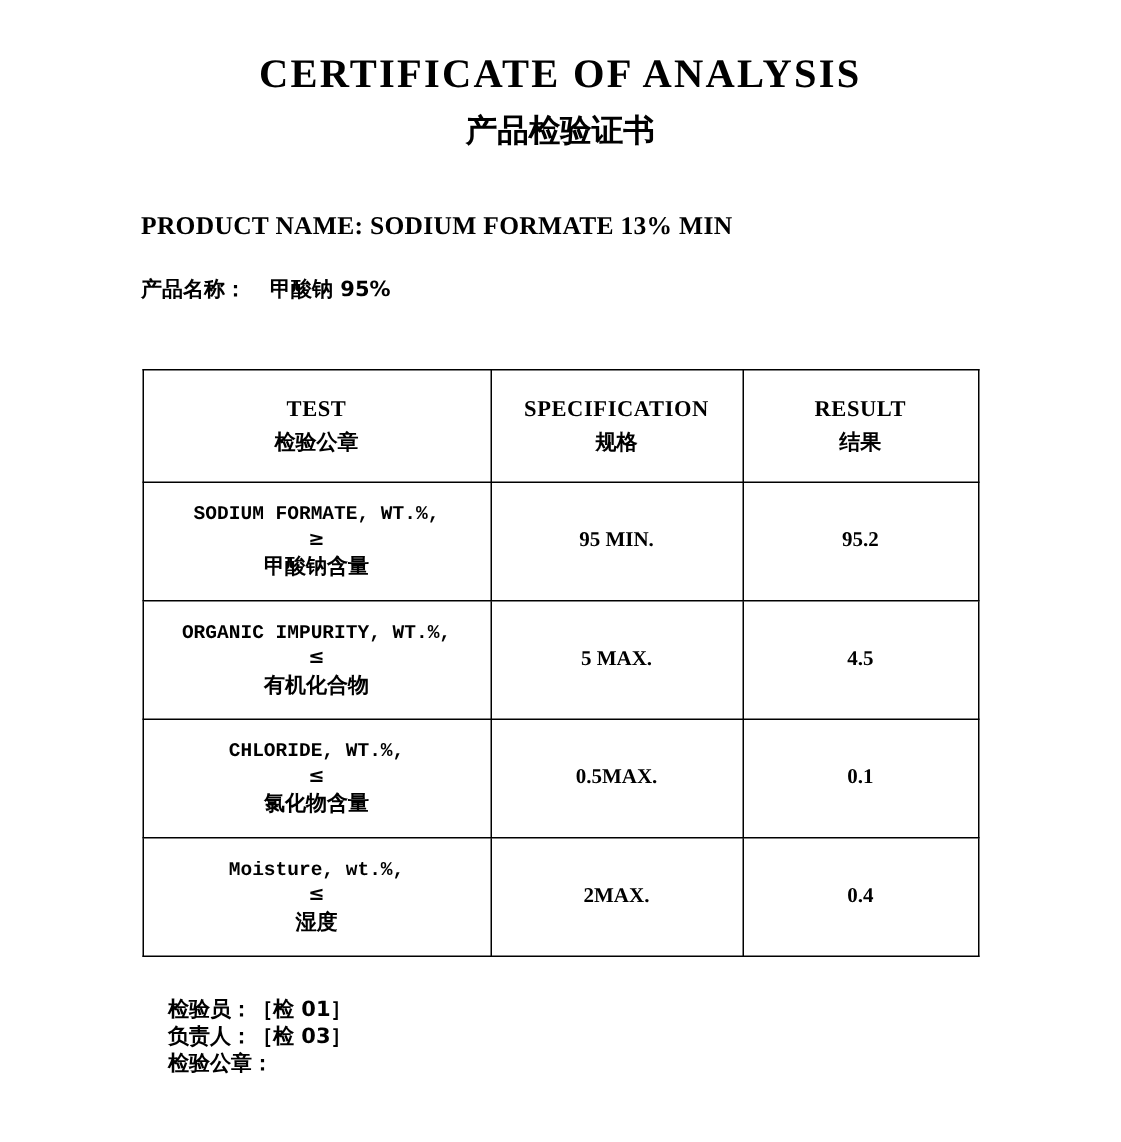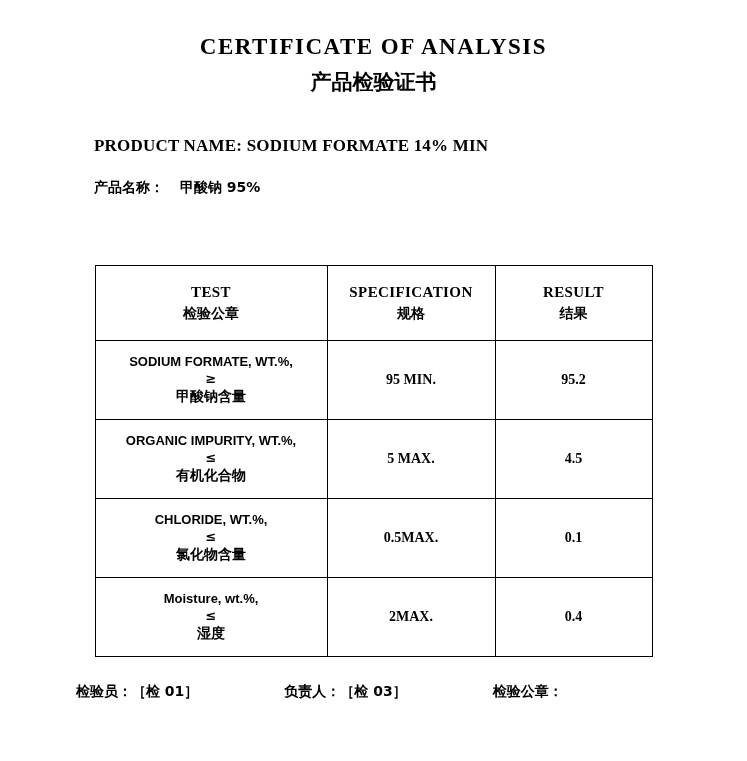--- a/index.html
+++ b/index.html
@@ -16,21 +16,21 @@
     overflow: hidden;
   }
   .page {
     width: 747px;
     height: 761px;
     position: relative;
     box-sizing: border-box;
   }
   .title-main {
     text-align: center;
-    font-size: 23px;
+    font-size: 27px;
     font-weight: bold;
     letter-spacing: 1.5px;
     margin-top: 34px;
     font-family: "Liberation Serif", serif;
   }
   .title-sub {
     text-align: center;
     font-size: 21px;
     font-weight: bold;
     margin-top: 8px;
@@ -50,21 +50,21 @@
     font-size: 14px;
     font-weight: bold;
     margin-top: 23px;
     font-family: "DejaVu Sans", sans-serif;
   }
   .product-name-cn .val {
     margin-left: 16px;
   }
   table.coa {
     border-collapse: collapse;
-    margin: 68px auto 0 auto;
+    margin: 44px auto 0 auto;
     width: 557px;
     table-layout: fixed;
   }
   table.coa td {
     border: 1px solid #000000;
     text-align: center;
     vertical-align: middle;
     padding: 6px 4px;
   }
   .col-test   { width: 232px; }
@@ -81,21 +81,21 @@
     font-size: 14px;
     font-weight: bold;
     font-family: "DejaVu Sans", sans-serif;
     margin-top: 4px;
   }
   .head-row td { height: 62px; }
 
   .cell-en {
     font-size: 13px;
     font-weight: bold;
-    font-family: Liberation Sans, sans-serif;
+    font-family: Liberation Mono, monospace;
   }
   .cell-op {
     font-size: 13px;
     font-weight: bold;
     font-family: "DejaVu Sans", sans-serif;
     margin-top: 2px;
   }
   .cell-cn {
     font-size: 14px;
     font-weight: bold;
@@ -111,40 +111,41 @@
     font-size: 14px;
     font-weight: bold;
     font-family: "DejaVu Sans", sans-serif;
   }
   .row-std td { height: 66px; }
   .row-app td { height: 62px; }
 
   .footer {
     margin-top: 26px;
     display: flex;
-    padding-left: 76px;
-    font-size: 14px;
-    font-weight: bold;
-    font-family: "DejaVu Sans", sans-serif;
+    padding-left: 112px;
+    font-size: 14px;
+    font-weight: bold;
+    font-family: "DejaVu Sans", sans-serif;
+    flex-direction: column;
   }
   .footer .f-item { white-space: nowrap; }
   .footer .f1 { margin-right: 86px; }
   .footer .f2 { margin-right: 86px; }
   .footer .f3 { }
 </style>
 </head>
 <body>
 
 <div class="page">
 
   <div class="title-main">CERTIFICATE   OF   ANALYSIS</div>
   <div class="title-sub">产品检验证书</div>
 
   <div class="product-block">
-    <div class="product-name-en">PRODUCT NAME: SODIUM FORMATE 14% MIN</div>
+    <div class="product-name-en">PRODUCT NAME: SODIUM FORMATE 13% MIN</div>
     <div class="product-name-cn">
       <span>产品名称：</span><span class="val">甲酸钠 95%</span>
     </div>
   </div>
 
   <table class="coa">
     <colgroup>
       <col class="col-test">
       <col class="col-spec">
       <col class="col-result">

